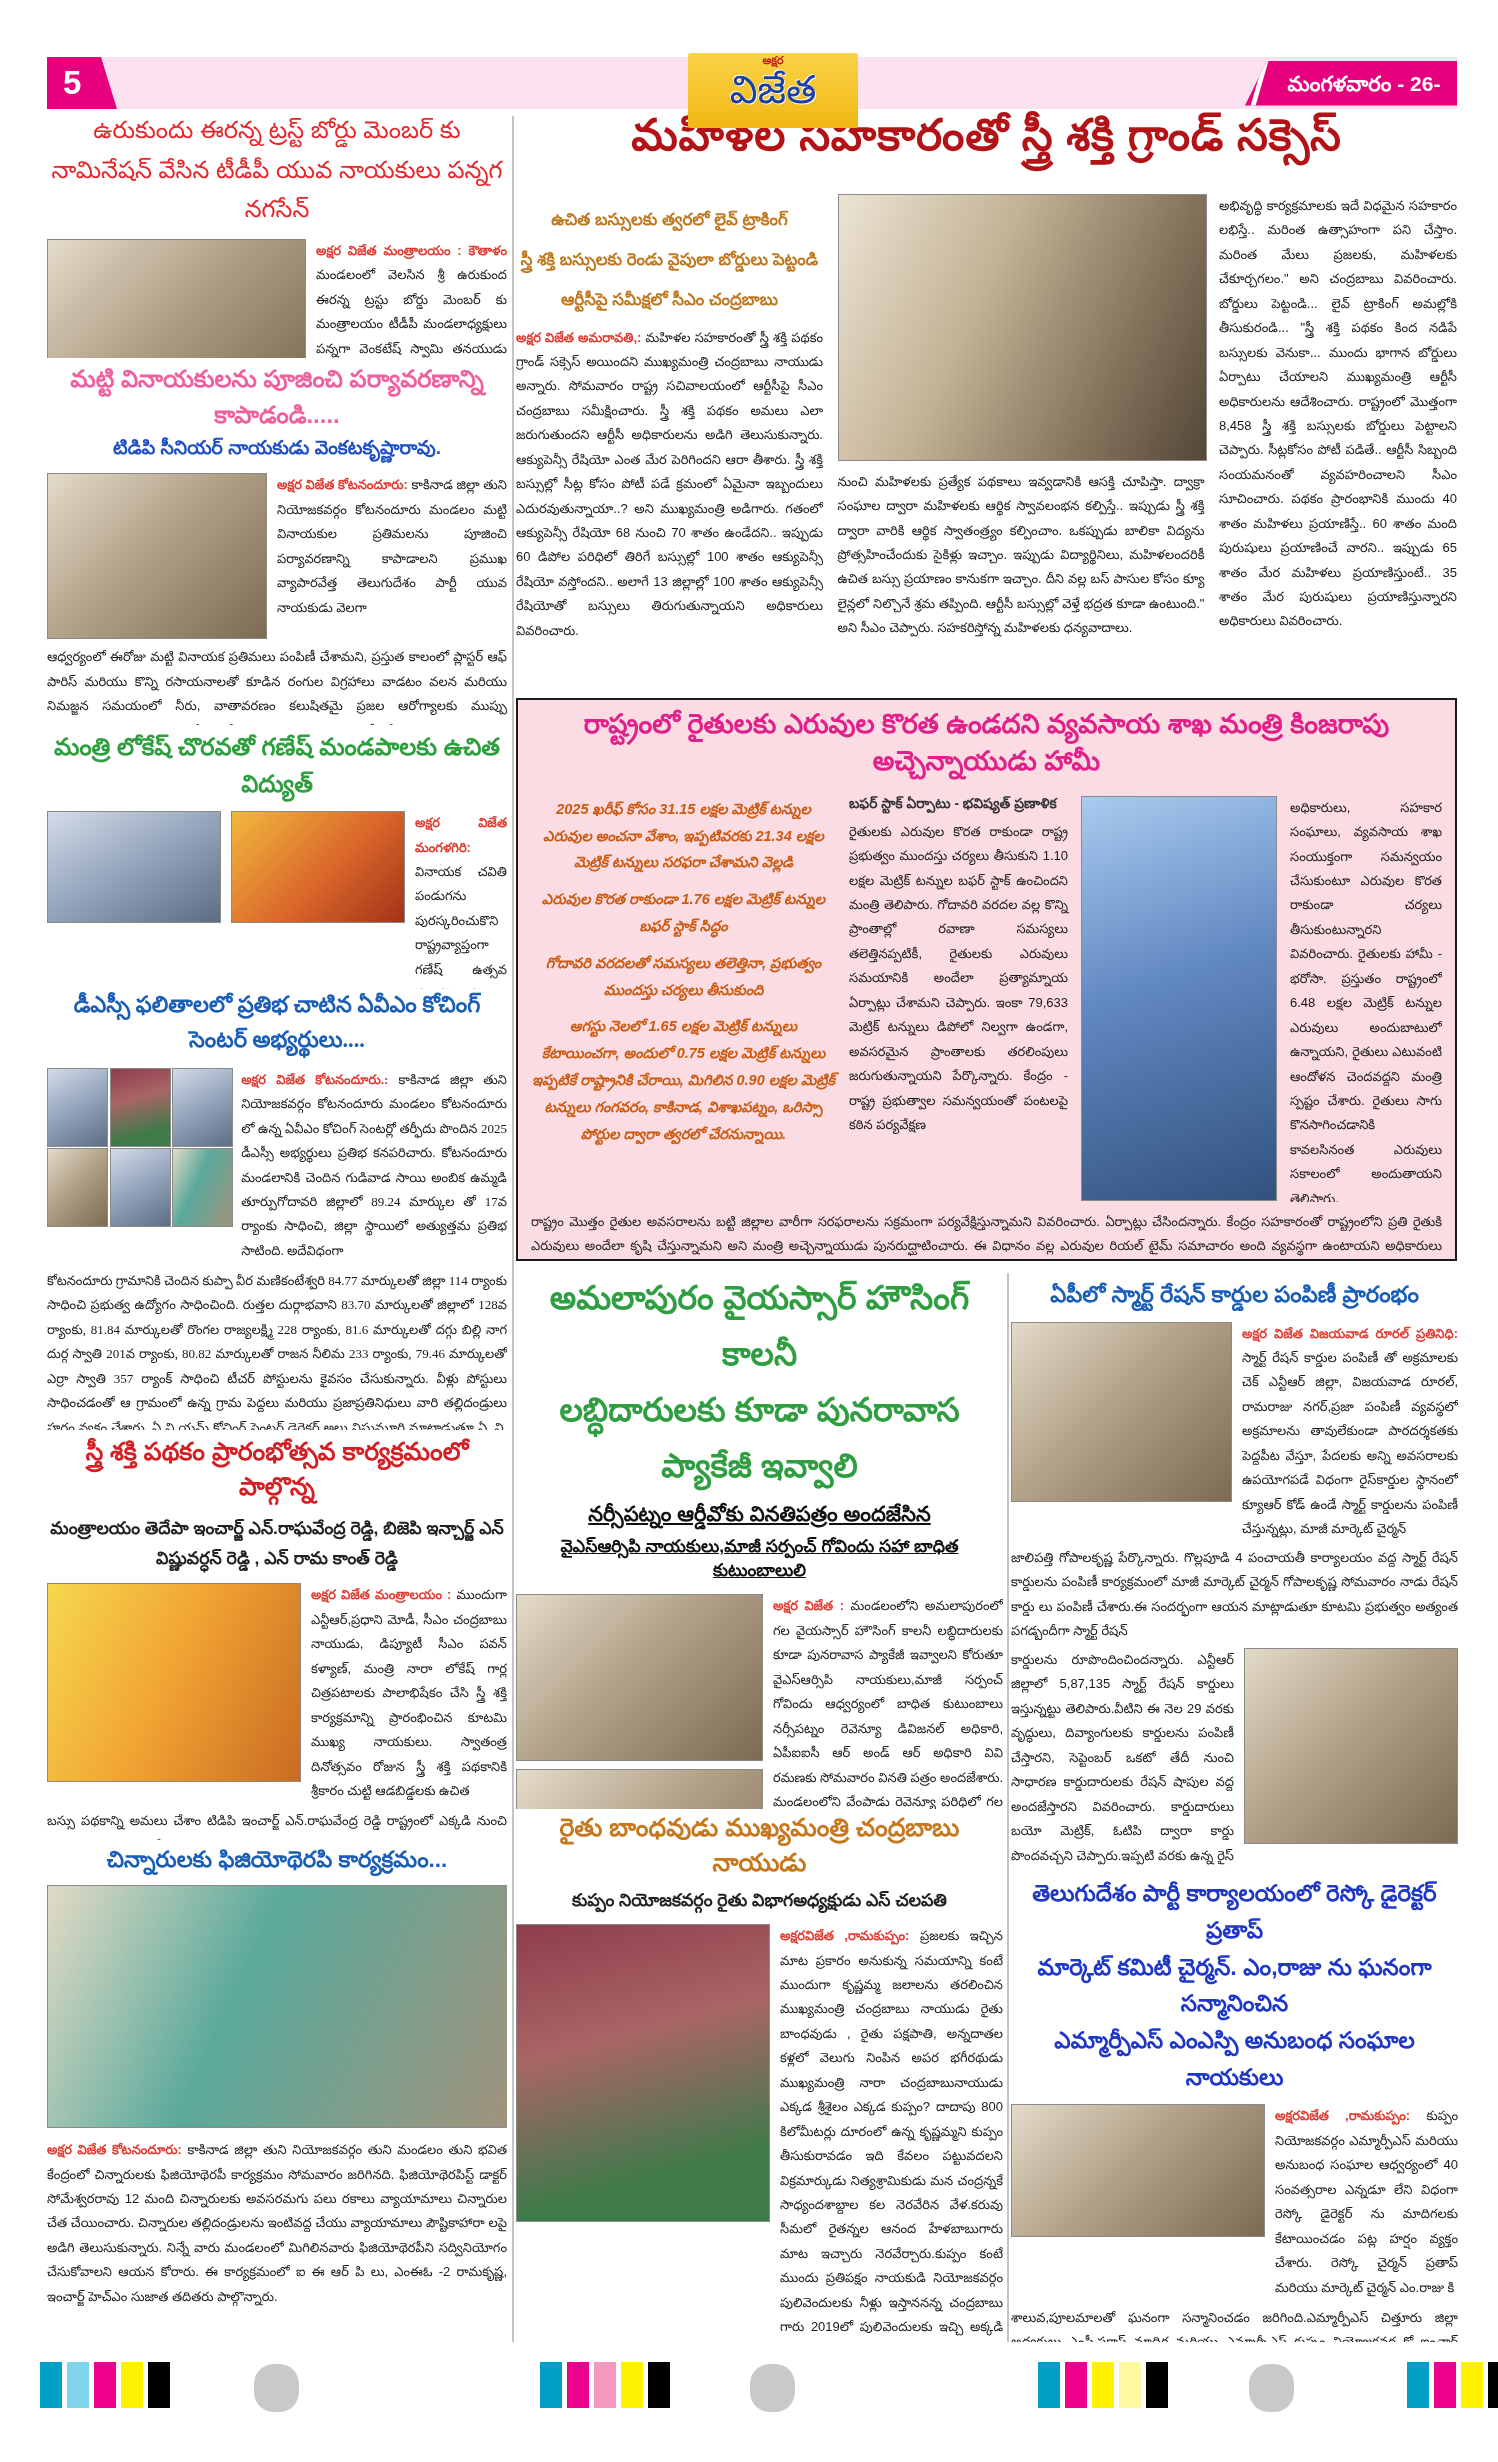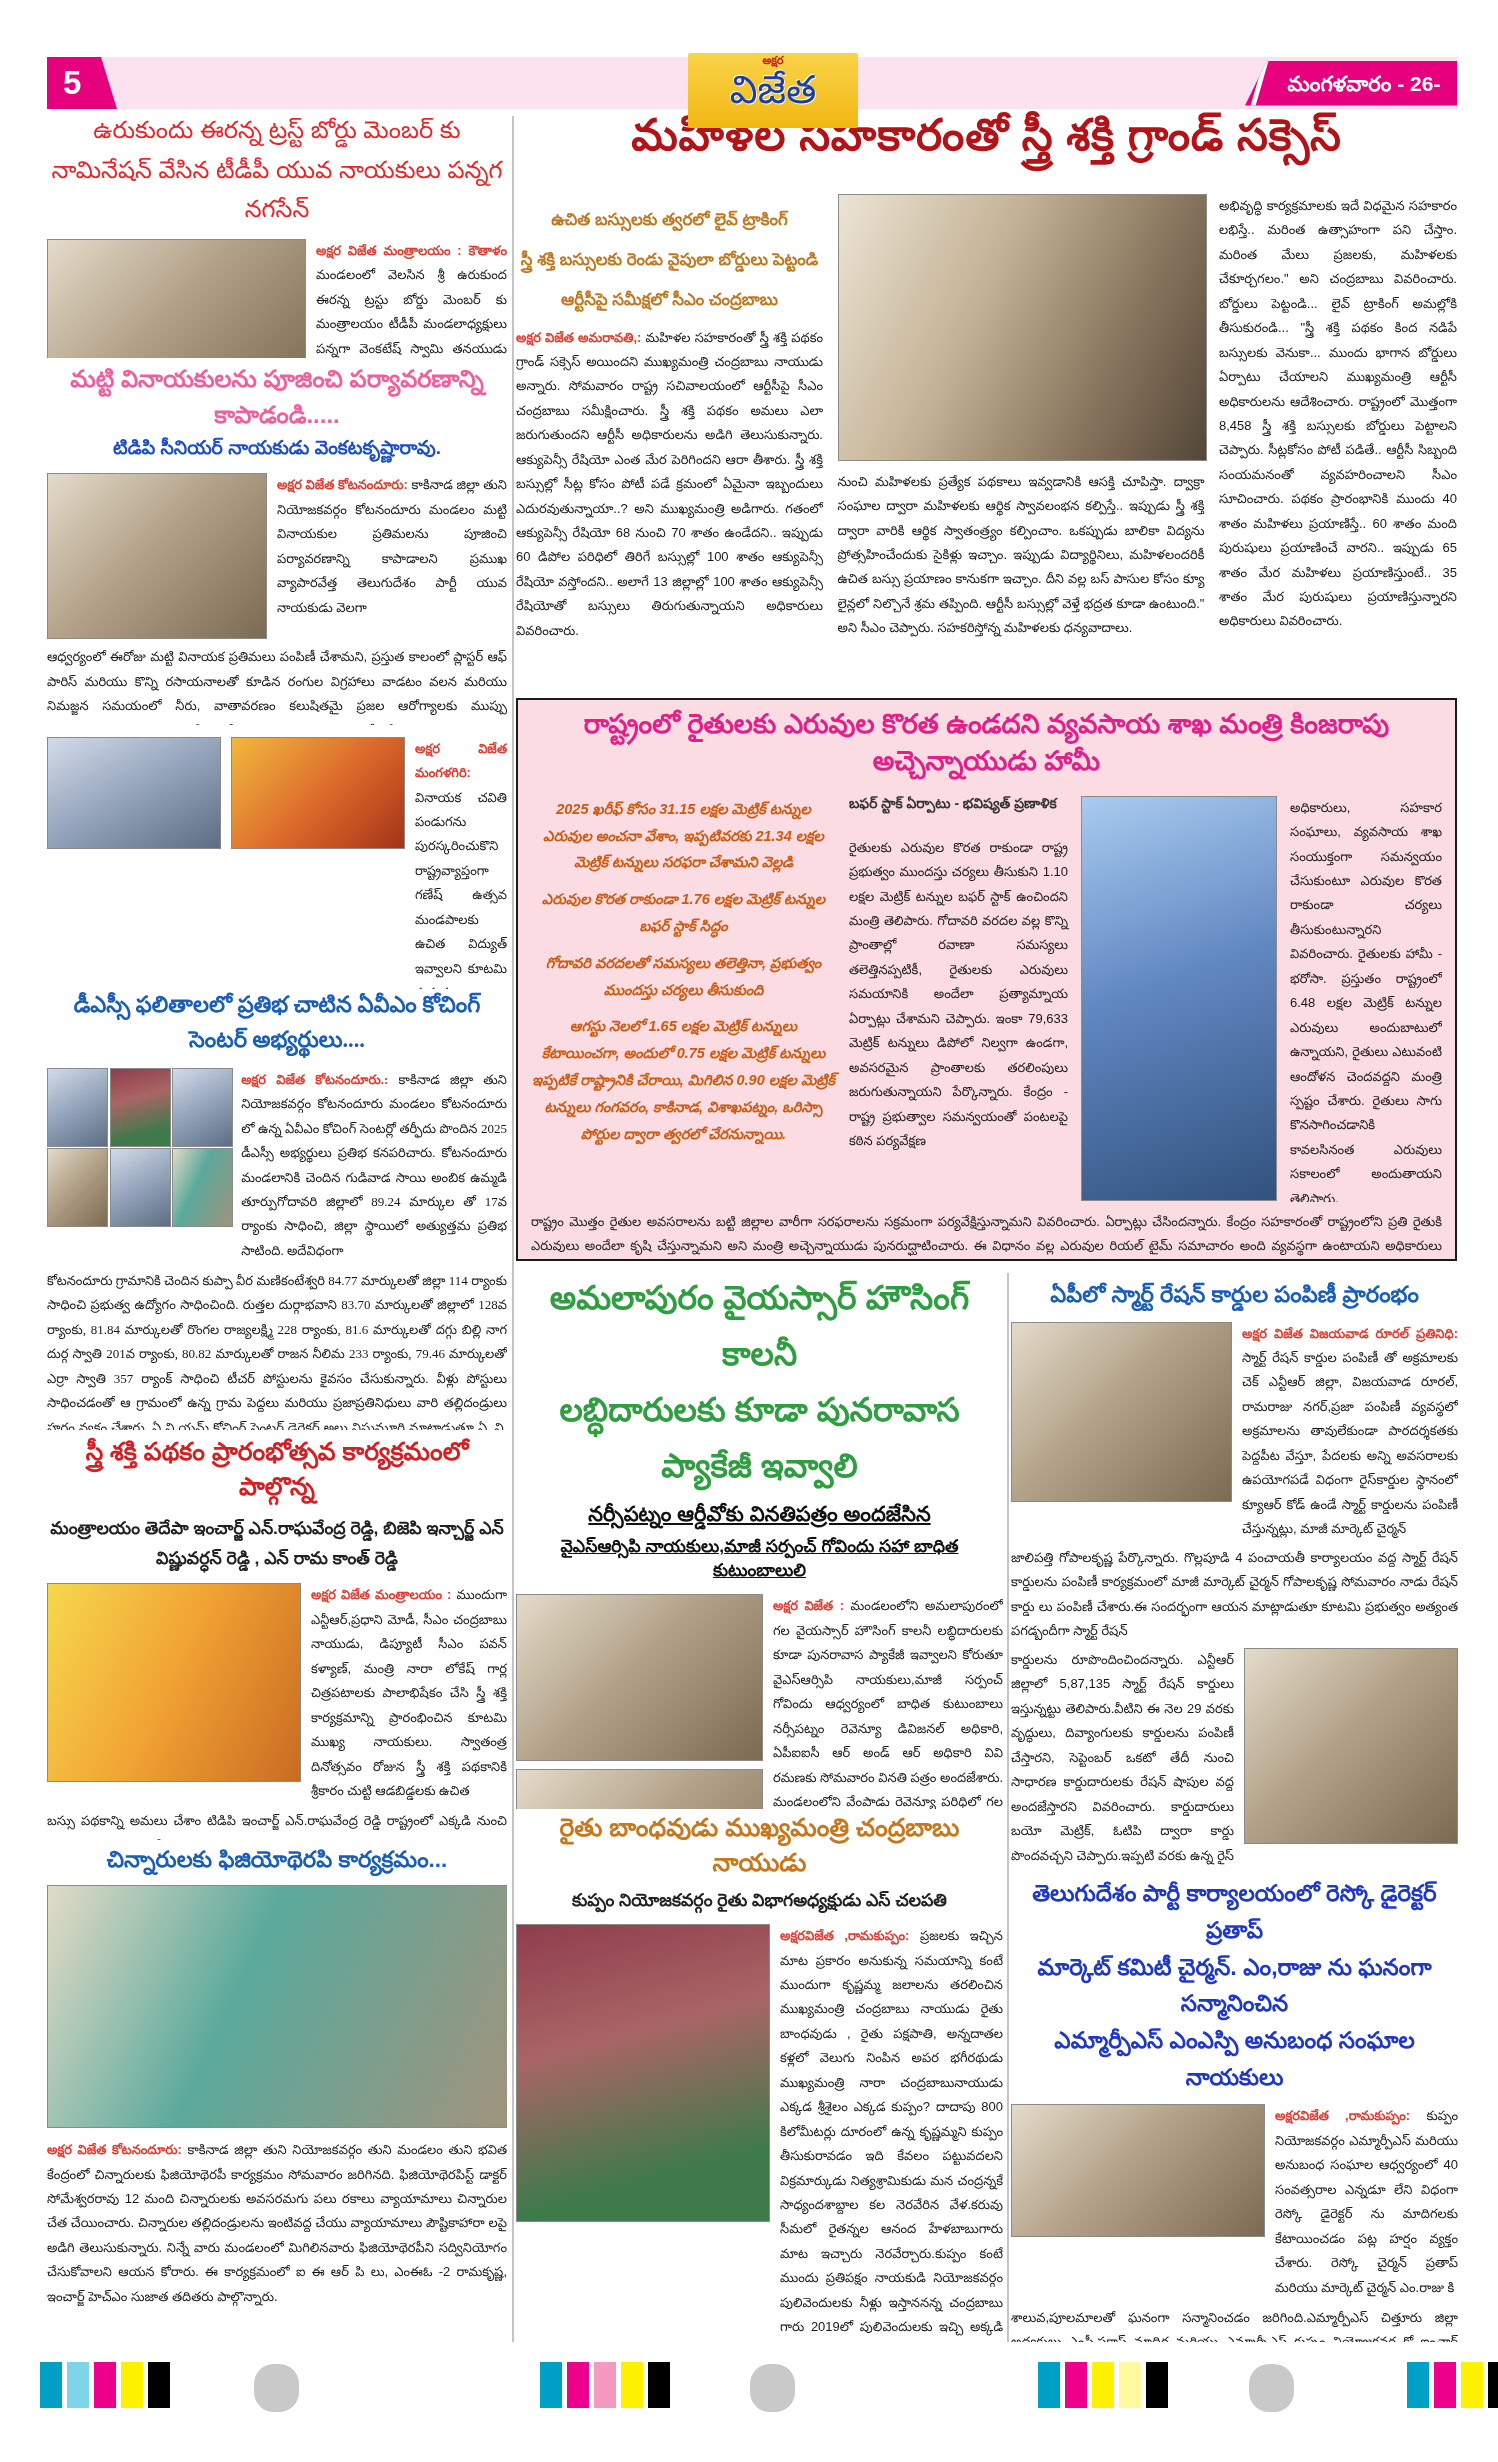--- a/index.html
+++ b/index.html
@@ -71,21 +71,21 @@
   .main-cols{display:flex;gap:14.5px;margin-top:23px;height:487px;overflow:hidden;}
   .mc1{width:307px;}
   .mc2{width:367px;}
   .mc2 .photo{width:367px;height:265px;margin-bottom:8.7px;}
   .mc3{flex:1;}
   #art-fert{left:516px;top:698px;width:941px;height:563px;background:#fbdce3;border:2.2px solid #1a1a1a;padding:8.7px 13px;}
   .fert-cols{display:flex;gap:13px;margin-top:13px;height:406px;overflow:hidden;}
   .fc-sum{width:305px;color:#cc5a10;font-size:14.5px;font-style:italic;font-weight:bold;text-align:center;line-height:1.85;}
   .fc-sum div{margin-bottom:10px;}
   .fc-mid{width:219px;}
-  .fc-mid .mid-title{font-size:13.8px;font-weight:bold;color:#333;margin-bottom:21px;}
+  .fc-mid .mid-title{font-size:13.8px;font-weight:bold;color:#333;margin-bottom:5px;}
   #art-fert .photo{width:194px;height:403px;}
   .fc-right{flex:1;}
   .fert-bottom{margin-top:8.7px;font-size:13px;line-height:1.8;text-align:justify;}
   #art-amala{left:516px;top:1270px;width:487px;height:539px;}
   .photo-stack{display:flex;flex-direction:column;gap:7.3px;flex-shrink:0;}
   .photo-stack .photo{width:245px;height:165px;}
   .photo-stack .photo+.photo{height:178px;}
   #art-rythu{left:516px;top:1813px;width:487px;height:531px;}
   #art-rythu .photo{width:252px;height:296px;}
   #art-ration{left:1011px;top:1278px;width:447px;height:595px;}
@@ -135,20 +135,21 @@
     <div class="photo p-crowd"></div>
     <div class="txt">
       <span class="dl">అక్షర విజేత కోటనందూరు:</span>
       <span>కాకినాడ జిల్లా తుని నియోజకవర్గం కోటనందూరు మండలం మట్టి వినాయకుల ప్రతిమలను పూజించి పర్యావరణాన్ని కాపాడాలని ప్రముఖ వ్యాపారవేత్త తెలుగుదేశం పార్టీ యువ నాయకుడు వెలగా</span>
     </div>
   </div>
   <div class="txt" style="margin-top:5.8px;">ఆధ్వర్యంలో ఈరోజు మట్టి వినాయక ప్రతిమలు పంపిణీ చేశామని, ప్రస్తుత కాలంలో ప్లాస్టర్ ఆఫ్ పారిస్ మరియు కొన్ని రసాయనాలతో కూడిన రంగుల విగ్రహాలు వాడటం వలన మరియు నిమజ్జన సమయంలో నీరు, వాతావరణం కలుషితమై ప్రజల ఆరోగ్యాలకు ముప్పు వాటిల్లుతుందని అందువలననే ఈరోజు మట్టి విగ్రహాలు పంపిణీ చేయడం జరిగిందని ఈ సందర్భంగా తెలియజేశారు.</div>
 </section>
 
 <section class="art" id="art-ganesh">
+  <div class="h-green">మంత్రి లోకేష్ చొరవతో గణేష్ మండపాలకు ఉచిత విద్యుత్</div>
   <div class="row" style="margin-top:8.7px;">
     <div class="photo p-person"></div>
     <div class="photo p-ganesh"></div>
     <div class="txt">
       <span class="dl">అక్షర విజేత మంగళగిరి:</span>
       <span>వినాయక చవితి పండుగను పురస్కరించుకొని రాష్ట్రవ్యాప్తంగా గణేష్ ఉత్సవ మండపాలకు ఉచిత విద్యుత్ ఇవ్వాలని కూటమి ప్రభుత్వం నిర్ణయించింది. వినాయక చవితి ఉత్సవ విగ్రహాలు ఏర్పాటు చేసే ప్రాంతాల్లో పందిళ్ళకు ఉచితంగా విద్యుత్ సౌకర్యం కల్పించాలని పలువురు నిర్వాహకులు మంత్రి నారా లోకేష్ ను కోరారు. దీనిపై స్పందించిన లోకేష్... ముఖ్యమంత్రి చంద్రబాబు నాయుడు, విద్యుత్ శాఖ మంత్రి గొట్టిపాటి</span>
     </div>
   </div>
 
 </section>

